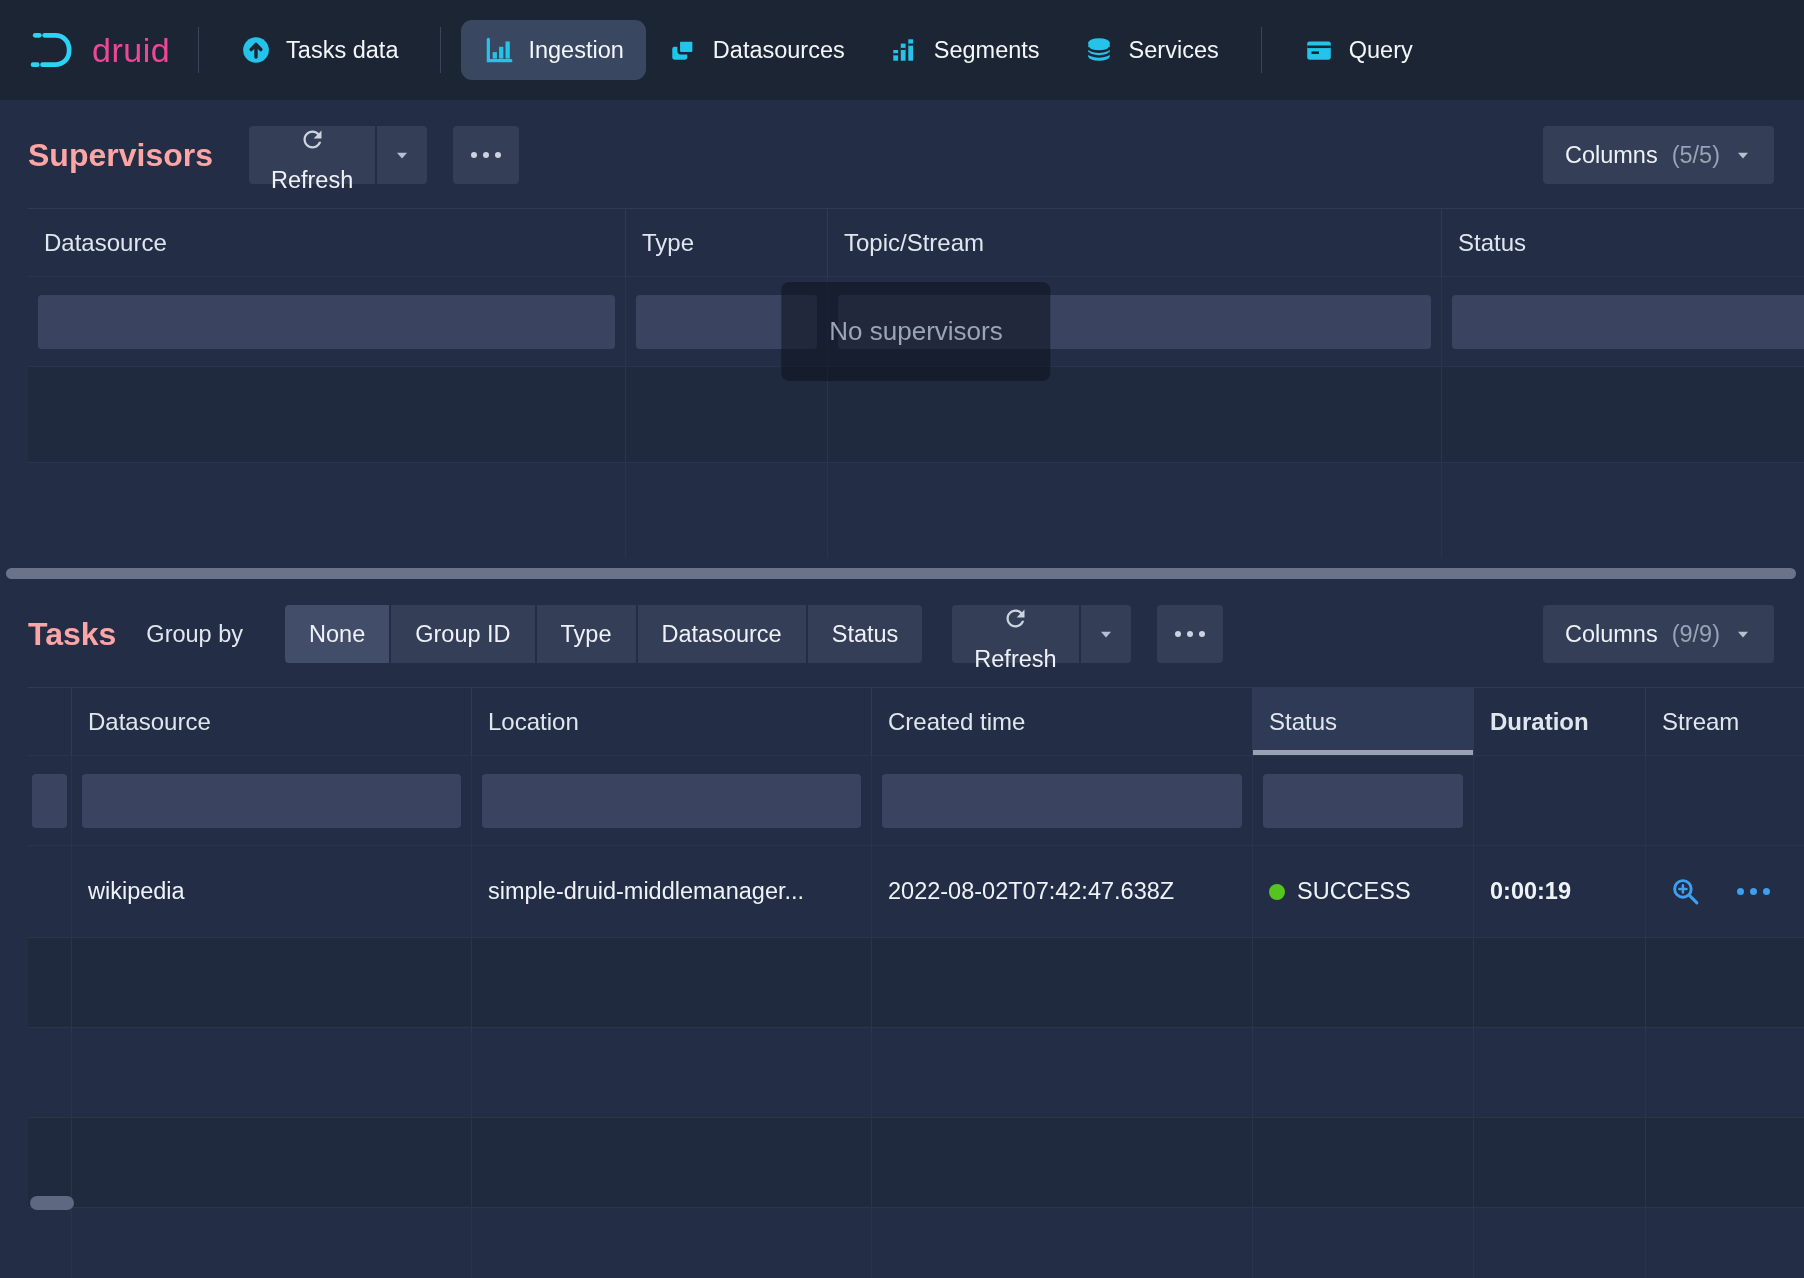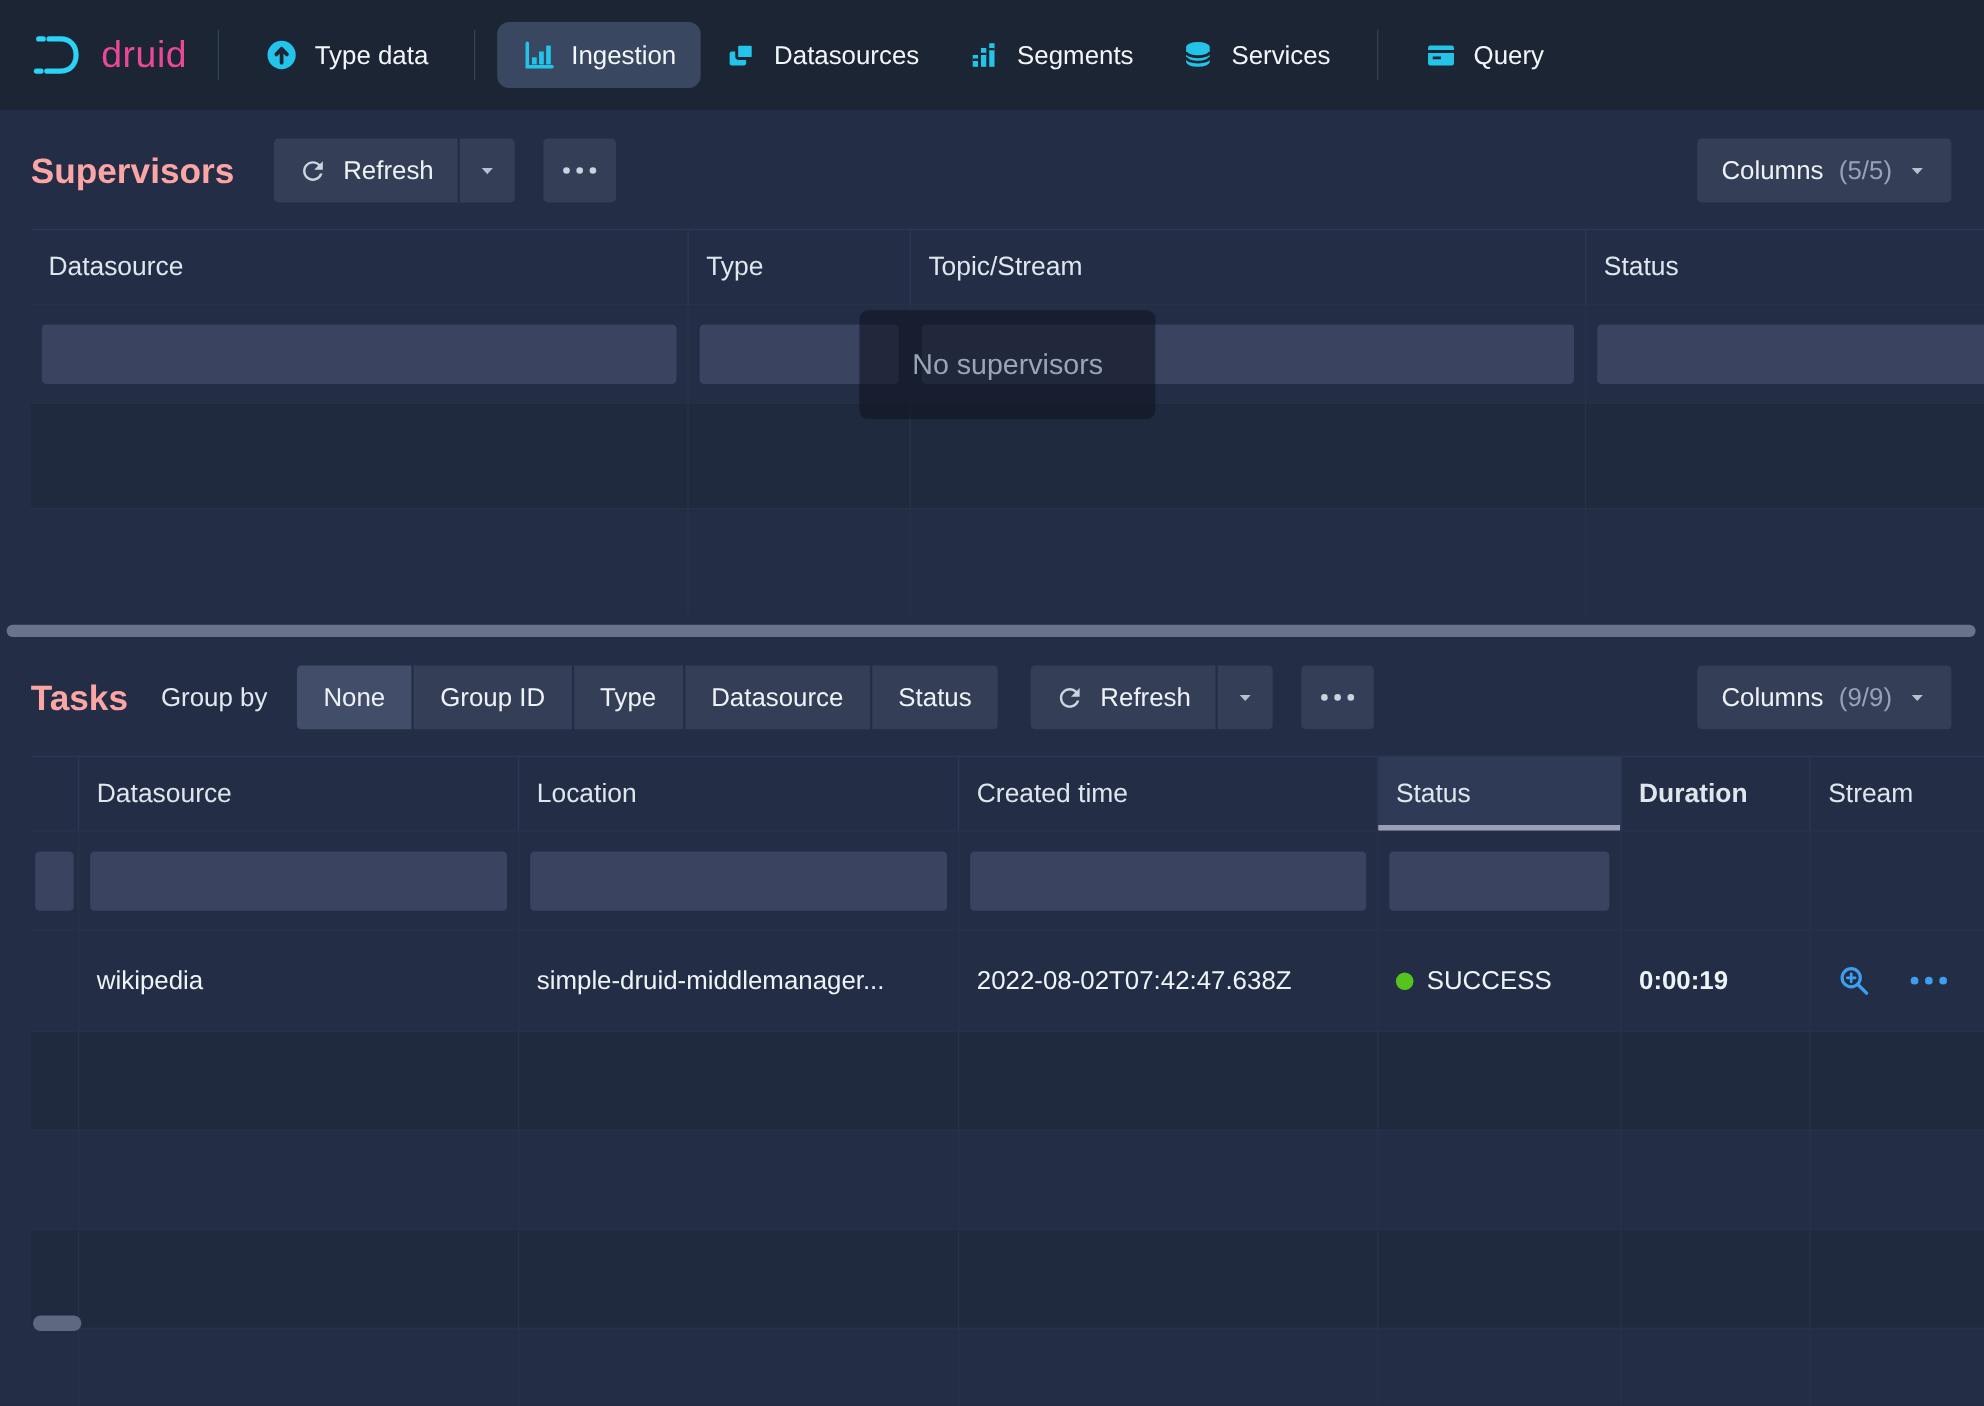--- a/index.html
+++ b/index.html
@@ -20,31 +20,31 @@
   .nav-item.active { background:#3a4760;border-radius:11px; }
   .nav-icon { display:flex; align-items:center; }
 
   
   .toolbar { display:flex; align-items:center; padding:26px 30px 24px 28px; }
   h1 { font-size:32px; font-weight:700; margin:0; color:#fca5a5; }
   .btn { height:58px; background:#343e57; border:none; border-radius:4px; color:#eef2f7;
          font-size:23.5px; font-family:inherit; display:inline-flex; align-items:center;
          gap:14px; padding:0 22px; cursor:pointer; white-space:nowrap; }
   .split { display:inline-flex; margin-left:36px; }
-  .split .btn.main  { border-radius:4px 0 0 4px; }
+  .split .btn.main  { border-radius:4px 0 0 4px;flex-direction:column; }
   .split .btn.caret { border-radius:0 4px 4px 0; margin-left:2px; padding:0 16px; }
   .btn.more { margin-left:26px; padding:0 18px; }
   .btn.columns { margin-left:auto; }
   .muted { color:#97a2b4; }
   .dots { display:inline-flex; gap:6px; align-items:center; }
   .dots i { width:6px; height:6px; border-radius:50%; background:#ccd3df; display:block; }
   .group-label { font-size:23.5px; color:#e2e8f0; margin:0 26px 0 30px; }
   .btn-group { display:flex; }
   .btn-group .btn { border-radius:0; margin-left:2px; padding:0 24px; }
-  .btn-group .btn:first-child { border-radius:4px 0 0 4px; margin-left:1px; }
+  .btn-group .btn:first-child { border-radius:4px 0 0 4px; margin-left:16px; }
   .btn-group .btn:last-child  { border-radius:0 4px 4px 0; }
   .btn-group .btn.active { background:#424d69; }
 
   
   .table { margin-left:28px; position:relative; }
   .thead { display:flex; border-top:1px solid #303a54; height:68px; }
   .th { display:flex; align-items:center; padding:0 16px; font-size:24px; color:#dfe6ee;
         border-right:1px solid #303a54; }
   .th.sorted { background:#2f3a57; box-shadow:inset 0 -5px 0 #99a1b5; }
   .trow { display:flex; border-top:1px solid #2a344c; }
@@ -110,21 +110,21 @@
 
   <div class="nav-divider"></div>
 
   <a class="nav-item">
     <span class="nav-icon">
       <svg width="30" height="30" viewBox="0 0 28 28">
         <circle cx="14" cy="14" r="12" fill="#24c3ea"></circle>
         <path d="M14 20.5 V9 M9.5 13.5 L14 8.8 L18.5 13.5" stroke="#1b2534" stroke-width="3.2" fill="none" stroke-linecap="round" stroke-linejoin="round"></path>
       </svg>
     </span>
-    <span>Type data</span>
+    <span>Tasks data</span>
   </a>
 
   <div class="nav-divider"></div>
 
   <a class="nav-item active">
     <span class="nav-icon">
       <svg width="30" height="30" viewBox="0 0 28 28">
         <path d="M5 4 V24 H26" stroke="#24c3ea" stroke-width="3" fill="none" stroke-linecap="round"></path>
         <rect x="9" y="16" width="4" height="6" fill="#24c3ea"></rect>
         <rect x="15" y="11" width="4" height="11" fill="#24c3ea"></rect>

